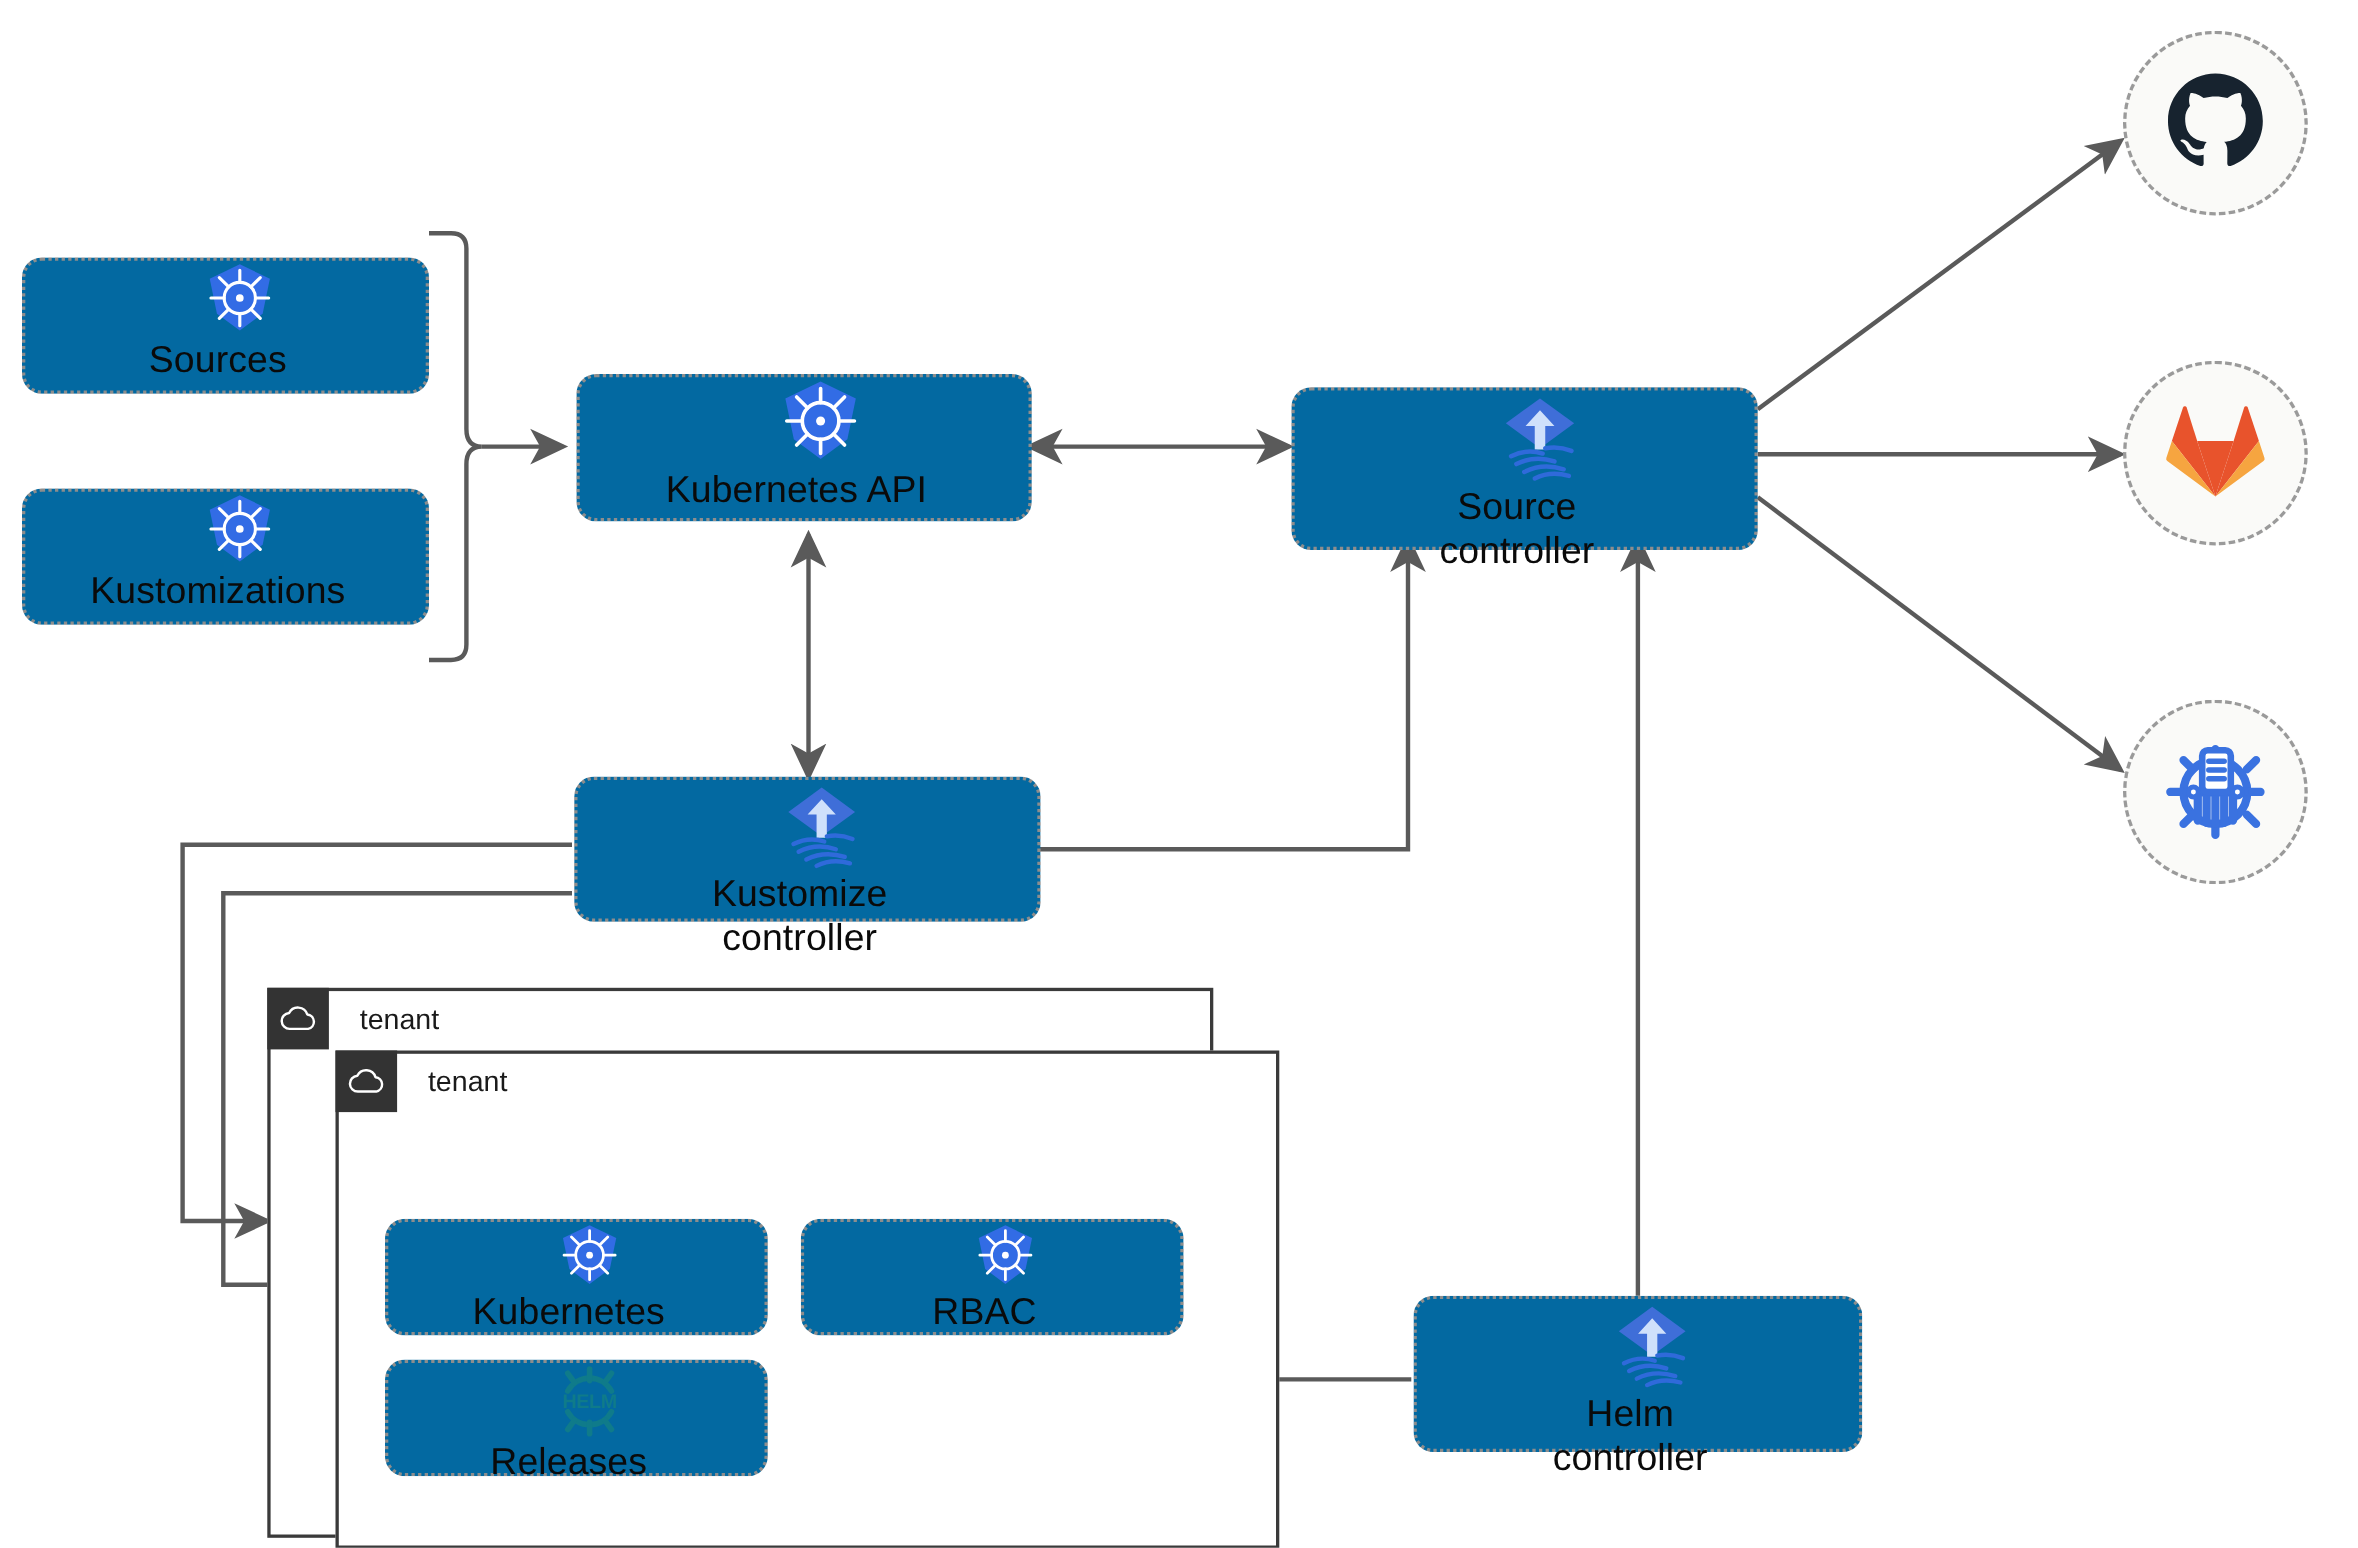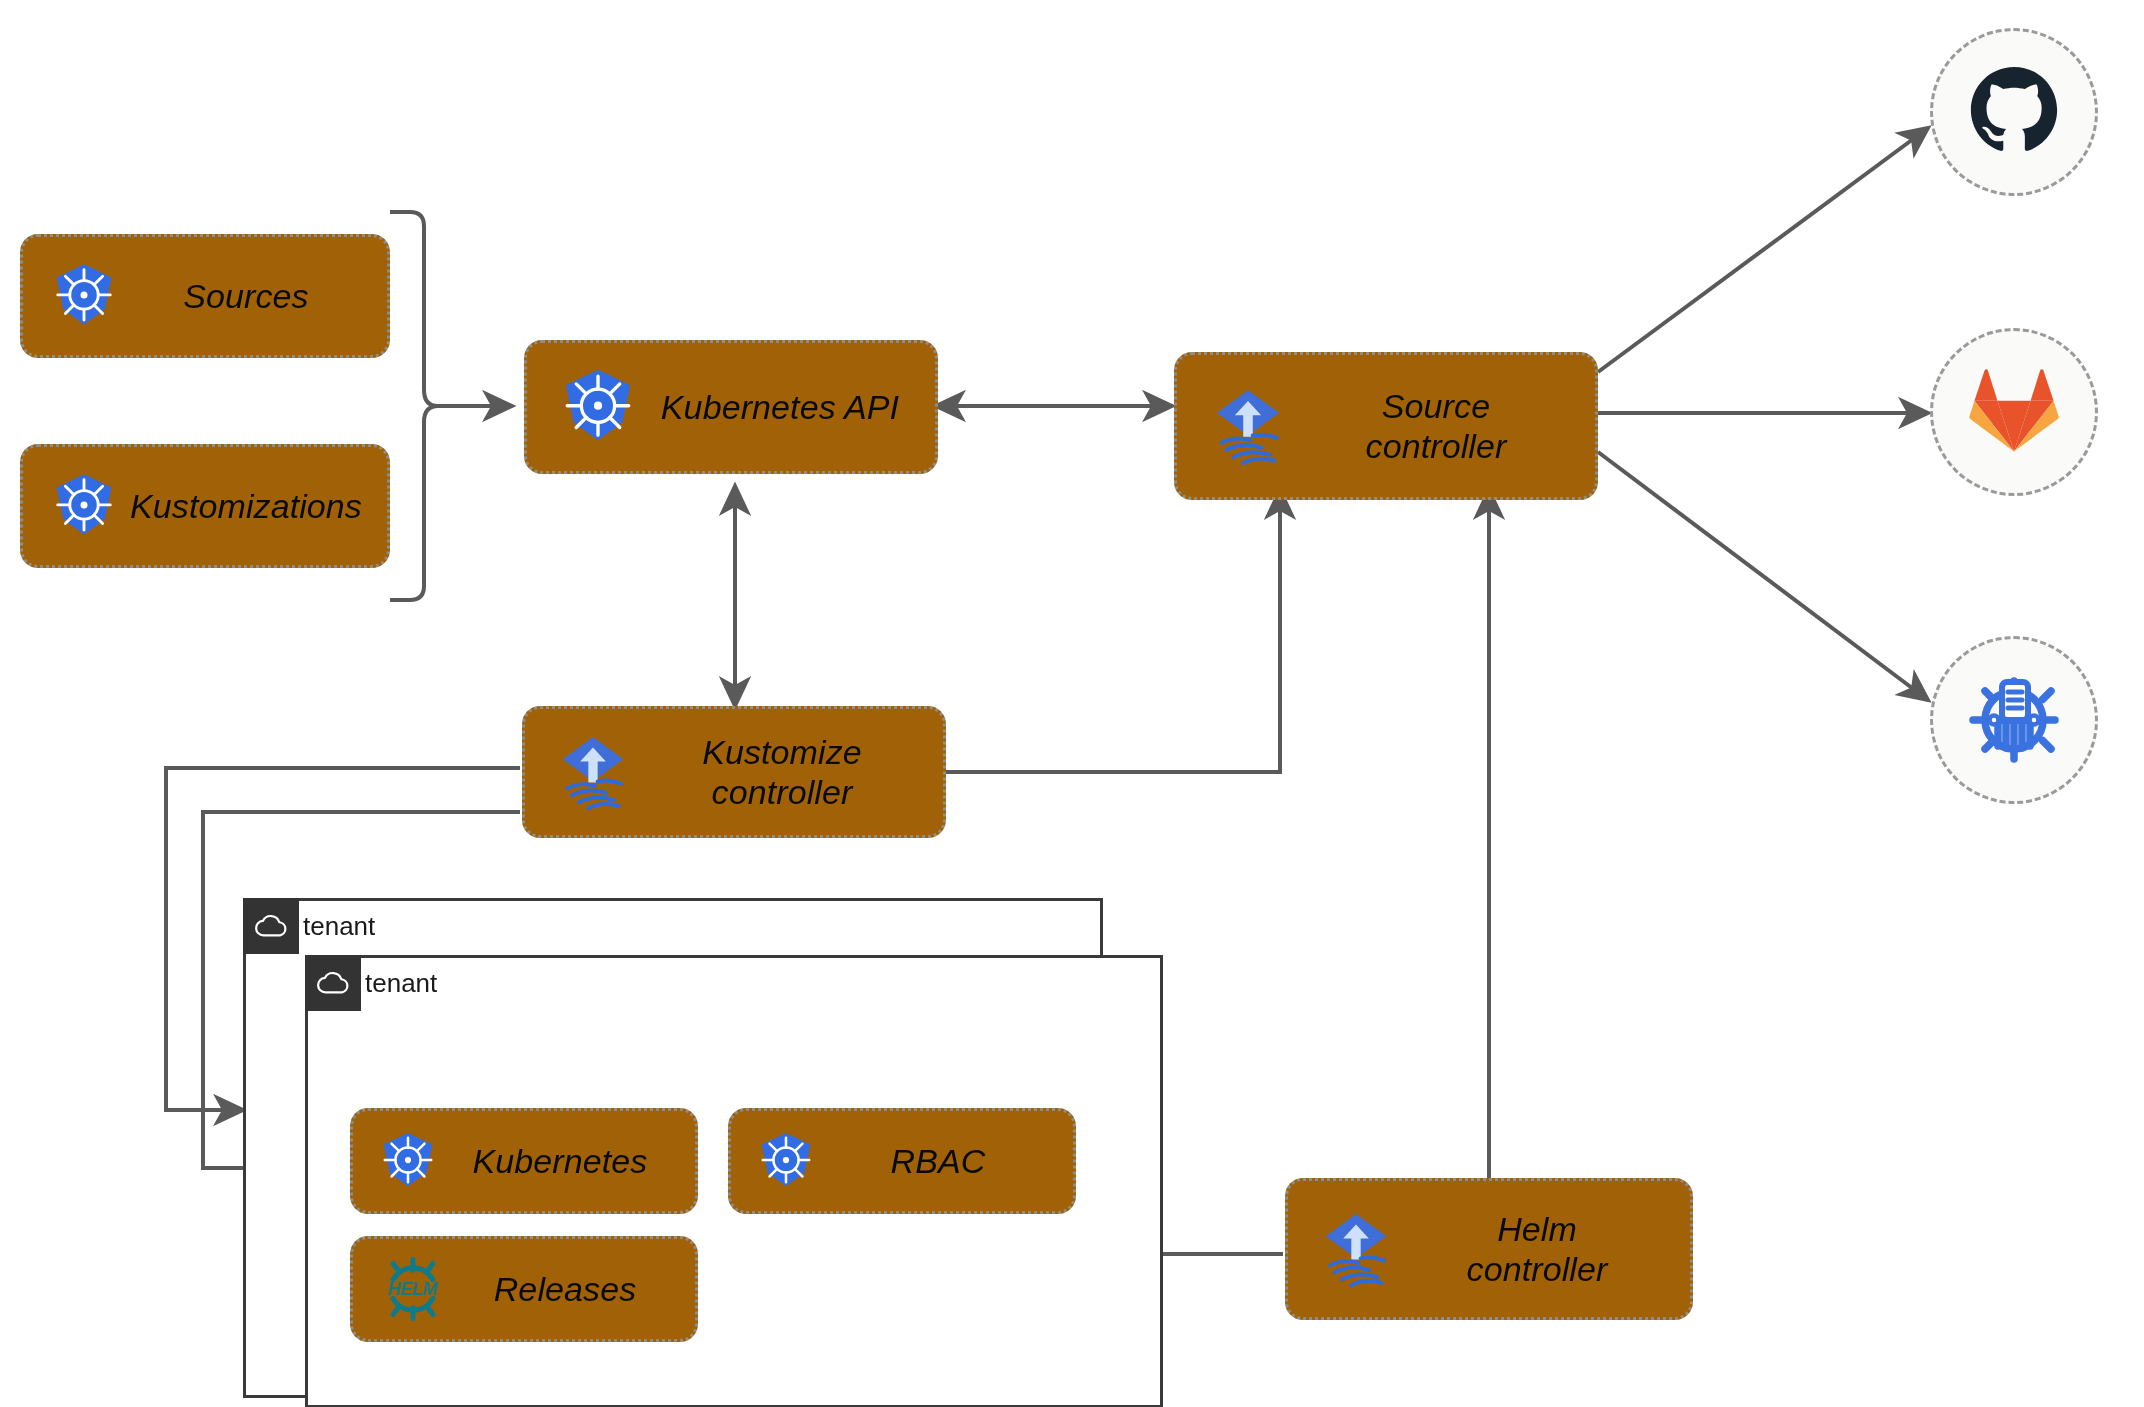--- a/index.html
+++ b/index.html
@@ -28,28 +28,28 @@
     width: 2144px;
     height: 1407px;
     z-index: 1;
     pointer-events: none;
   }
 
   
   .node {
     position: absolute;
     z-index: 3;
-    background: #a16207;
+    background: #0369a1;
     border: 3px dotted #8d8d8d;
     border-radius: 18px;
     box-sizing: border-box;
     display: flex;
+    flex-direction: column;
     align-items: center;
     justify-content: flex-start;
-    font-style: italic;
   }
   .node .ico {
     flex: 0 0 auto;
     display: flex;
     align-items: center;
     justify-content: center;
   }
   .node .lbl {
     flex: 1 1 auto;
     text-align: center;
@@ -97,21 +97,21 @@
     height: 56px;
     background: #333333;
     display: flex;
     align-items: center;
     justify-content: center;
     flex: 0 0 auto;
   }
   .tenant-name {
     font-size: 26px;
     color: #1a1a1a;
-    padding-left: 4px;
+    padding-left: 28px;
     white-space: nowrap;
   }
   .tenant-body {
     position: absolute;
     display: grid;
     grid-template-columns: 1fr 1fr;
     gap: 22px 30px;
   }
   .tenant-body .node {
     position: relative;

